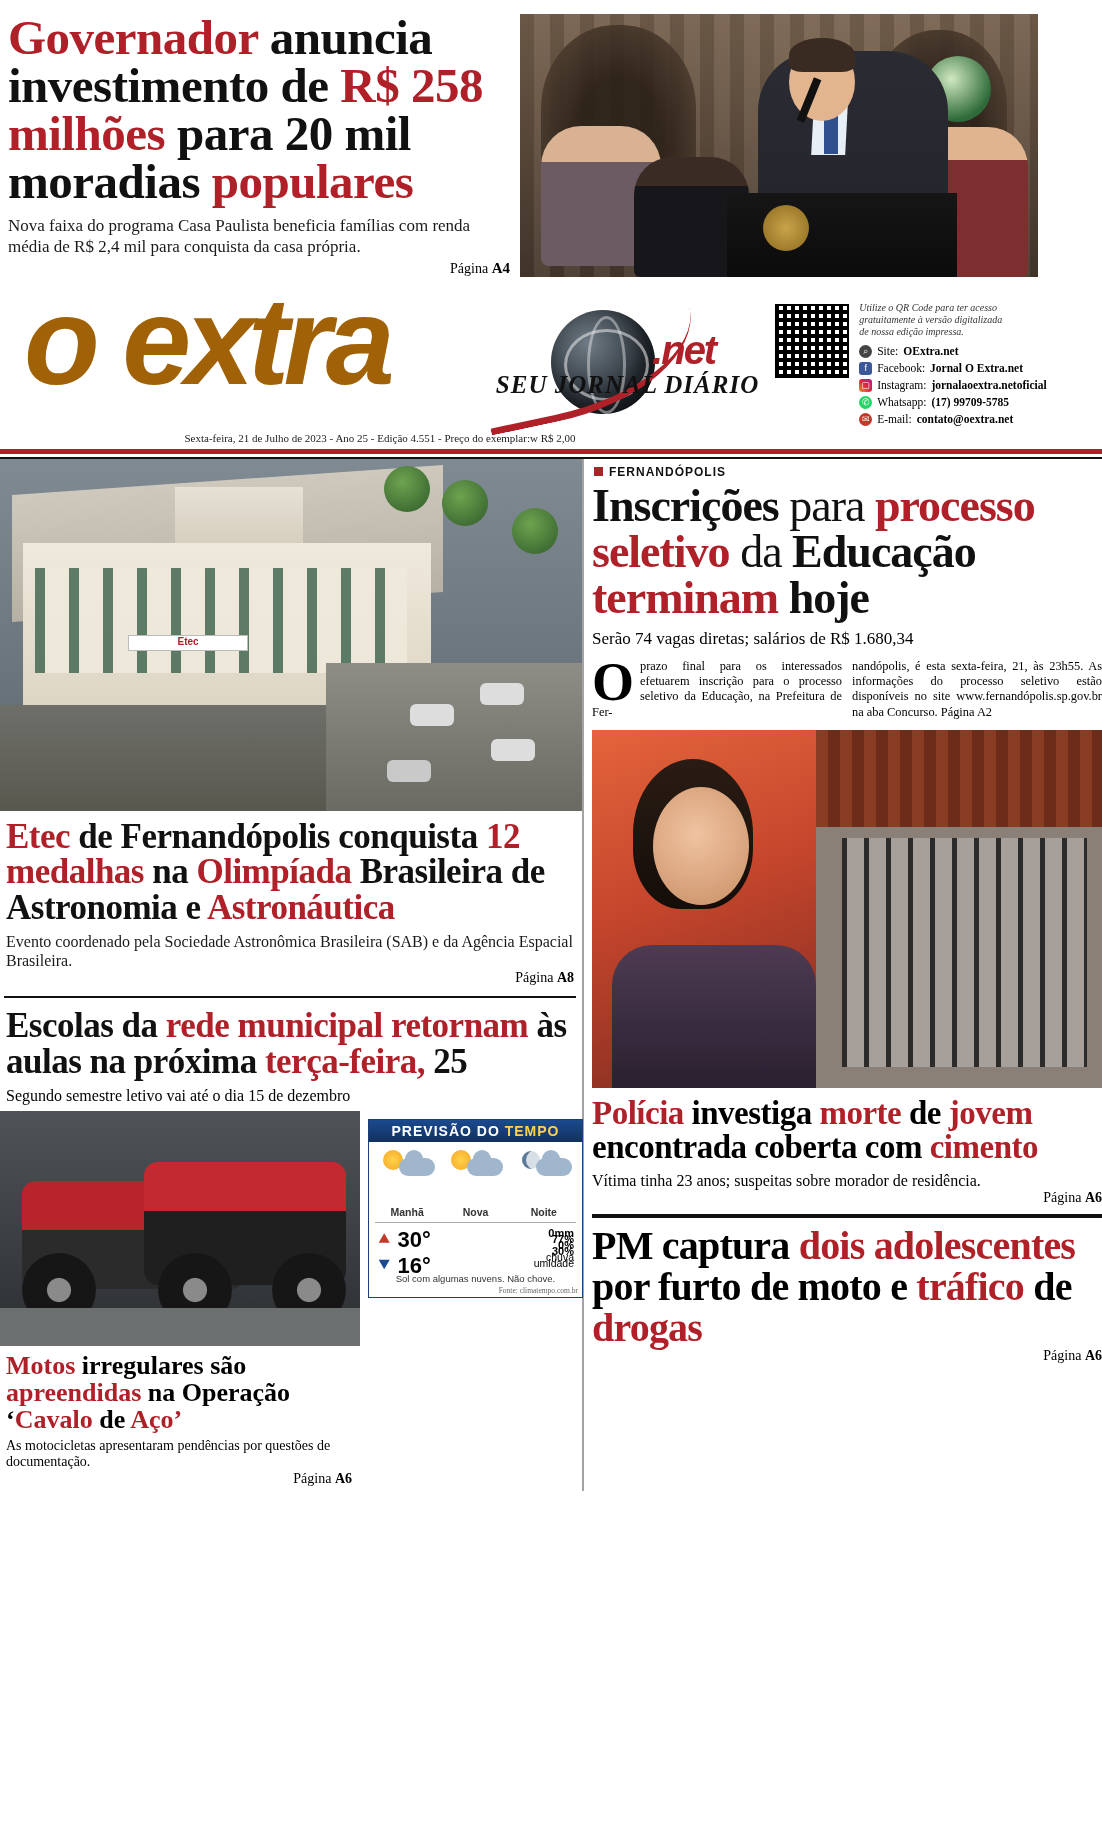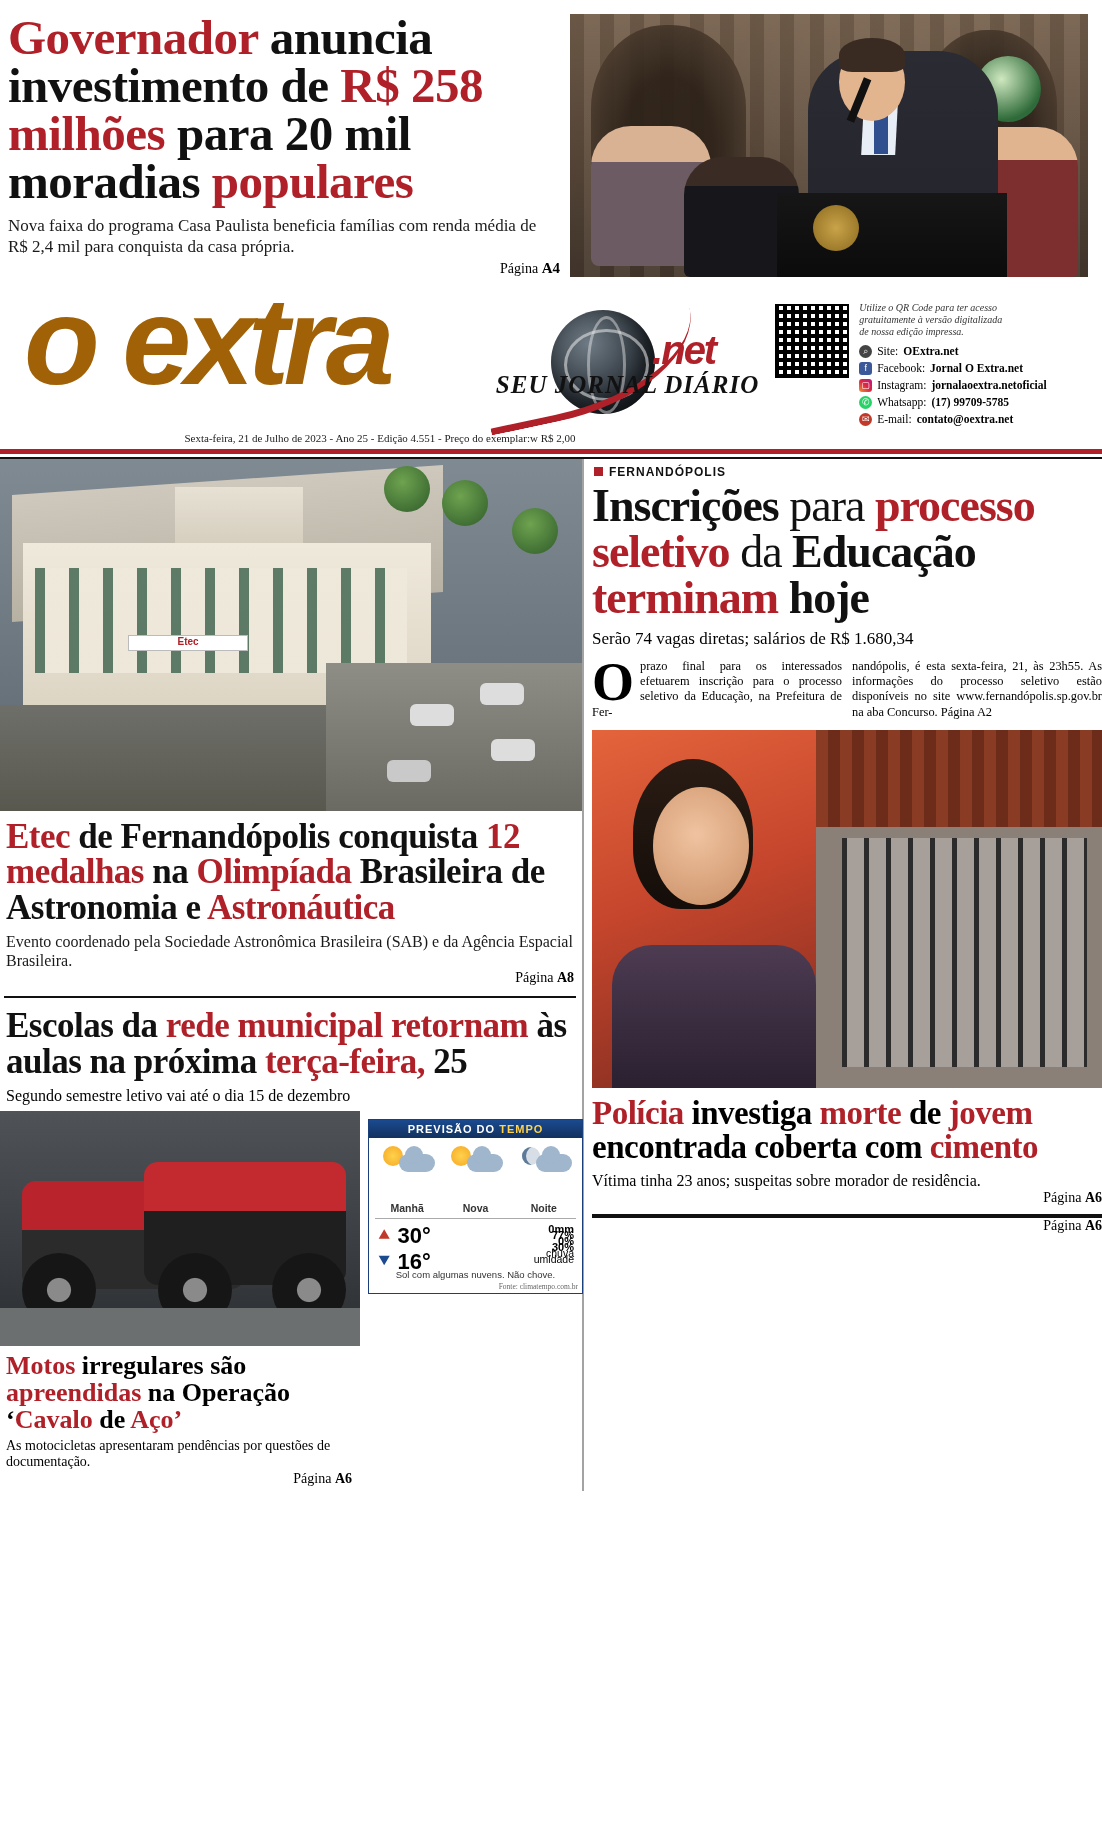--- a/index.html
+++ b/index.html
@@ -8,21 +8,21 @@
     height: 1831px;
     font-family: "Liberation Serif", serif;
     background: #ffffff;
     overflow: hidden;
     position: relative;
   }
   .page { width: 1102px; height: 1831px; position: relative; background:#fff; }
 
   
   .top-banner { display: flex; height: 286px; padding: 6px 0 0 0; }
-  .top-left { width: 570px; padding: 8px 10px 0 8px; }
+  .top-left { width: 520px; padding: 8px 10px 0 8px; }
   .top-right { width: 524px; padding: 8px 6px 0 0; position: relative; }
 
   .headline-main {
     font-family: "Liberation Serif", serif;
     font-weight: bold;
     font-size: 49px;
     line-height: 0.98;
     letter-spacing: -0.5px;
     color: #111;
   }
@@ -208,21 +208,21 @@
   .moto-floor { position:absolute; left:0; bottom:0; width:100%; height:16%; background:#6c6f6f; }
 
   .moto-text { width: 215px; padding: 4px 6px 0 8px; font-size: 12.4px; line-height:1.26; text-align:justify;}
 
   .motos-head { font-weight:bold; font-size:26px; line-height:1.05; padding: 6px 6px 0 6px; }
   .motos-sub { font-size:14px; line-height:1.2; padding: 4px 6px 0 6px; }
 
   
   .weather { width: 215px; margin: 8px 0 0 8px; border:1px solid #1b3f7a; }
   .weather-hd { background: linear-gradient(180deg,#1b4a8f,#12315e); color:#fff; text-align:center;
-    font-family:"Liberation Sans",sans-serif; font-weight:bold; font-size:11px; padding:3px 0; letter-spacing:1px;}
+    font-family:"Liberation Sans",sans-serif; font-weight:bold; font-size:14px; padding:3px 0; letter-spacing:1px;}
   .weather-hd .tempo { color:#ffd34d; }
   .w-icons { display:flex; justify-content:space-around; padding:6px 4px 0 4px; }
   .w-cell { text-align:center; width:64px; }
   .w-ico { height: 34px; position:relative; }
   .sun { position:absolute; left:8px; top:2px; width:20px; height:20px; border-radius:50%;
     background: radial-gradient(circle,#ffd24d,#f5a623); }
   .cloud { position:absolute; right:4px; top:10px; width:36px; height:18px; border-radius:10px; background:#9fb6cc; }
   .cloud:before { content:""; position:absolute; left:6px; top:-8px; width:18px; height:18px; border-radius:50%; background:#9fb6cc; }
   .moon { position:absolute; left:10px; top:3px; width:18px; height:18px; border-radius:50%;
     background:#d8dee6; box-shadow: 5px 0 0 -1px #5d7b99 inset; }
@@ -504,19 +504,20 @@
 
       <div class="h2r" id="policia-headline" style="padding-top:8px"><span class="red">Polícia</span><span> </span><span>investiga</span><span> </span><span class="red">morte</span><span> de </span><span class="red">jovem</span><span> </span><span>encontrada</span><span> </span><span>coberta</span><span> com </span><span class="red">cimento</span></div>
       <div class="sub-r2">Vítima tinha 23 anos; suspeitas sobre morador de residência.</div>
       <div class="pag-r">
         <span>Página</span>
         <b>A6</b>
       </div>
 
       <div class="hr-d"></div>
 
+      <div class="h2r2" id="pm-headline"><span>PM captura</span><span> </span><span class="red">dois</span><span> </span><span class="red">adolescentes</span><span> por </span><span>furto</span><span> de </span><span>moto</span><span> e </span><span class="red">tráfico</span><span> de </span><span class="red">drogas</span></div>
       <div class="pag-r">
         <span>Página</span>
         <b>A6</b>
       </div>
     </div>
   </div>
 </div>
 
 </body></html>

